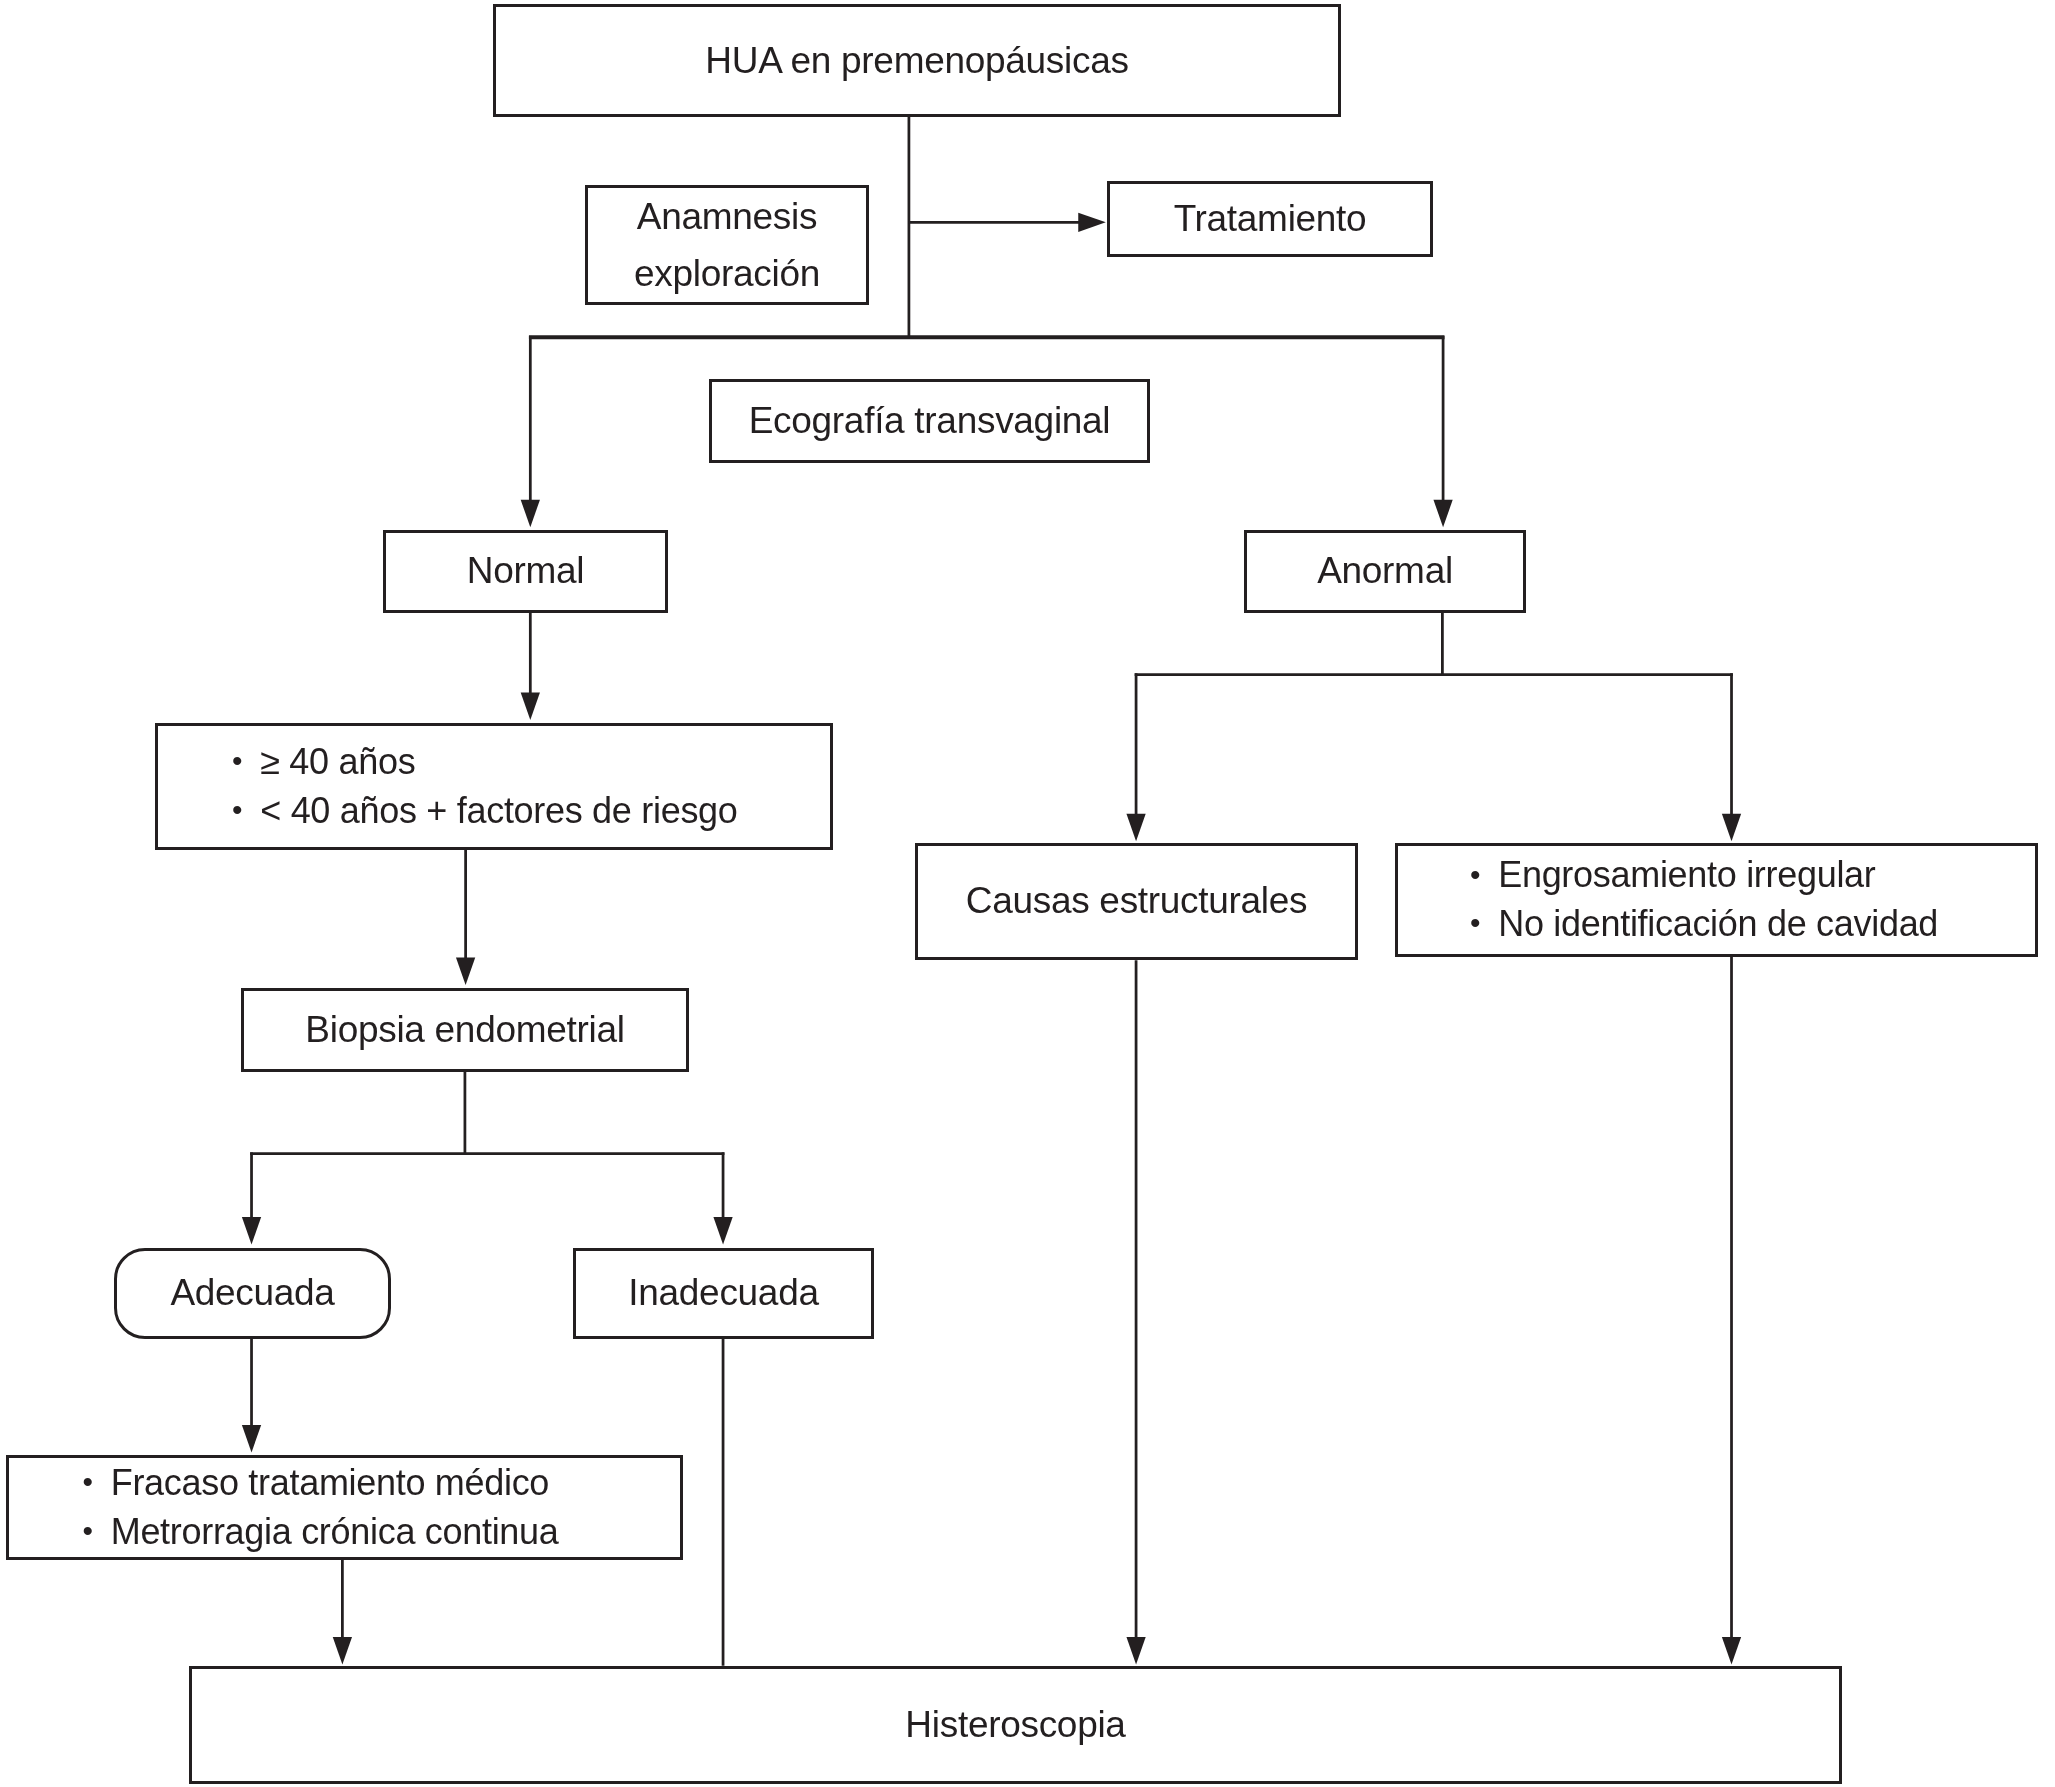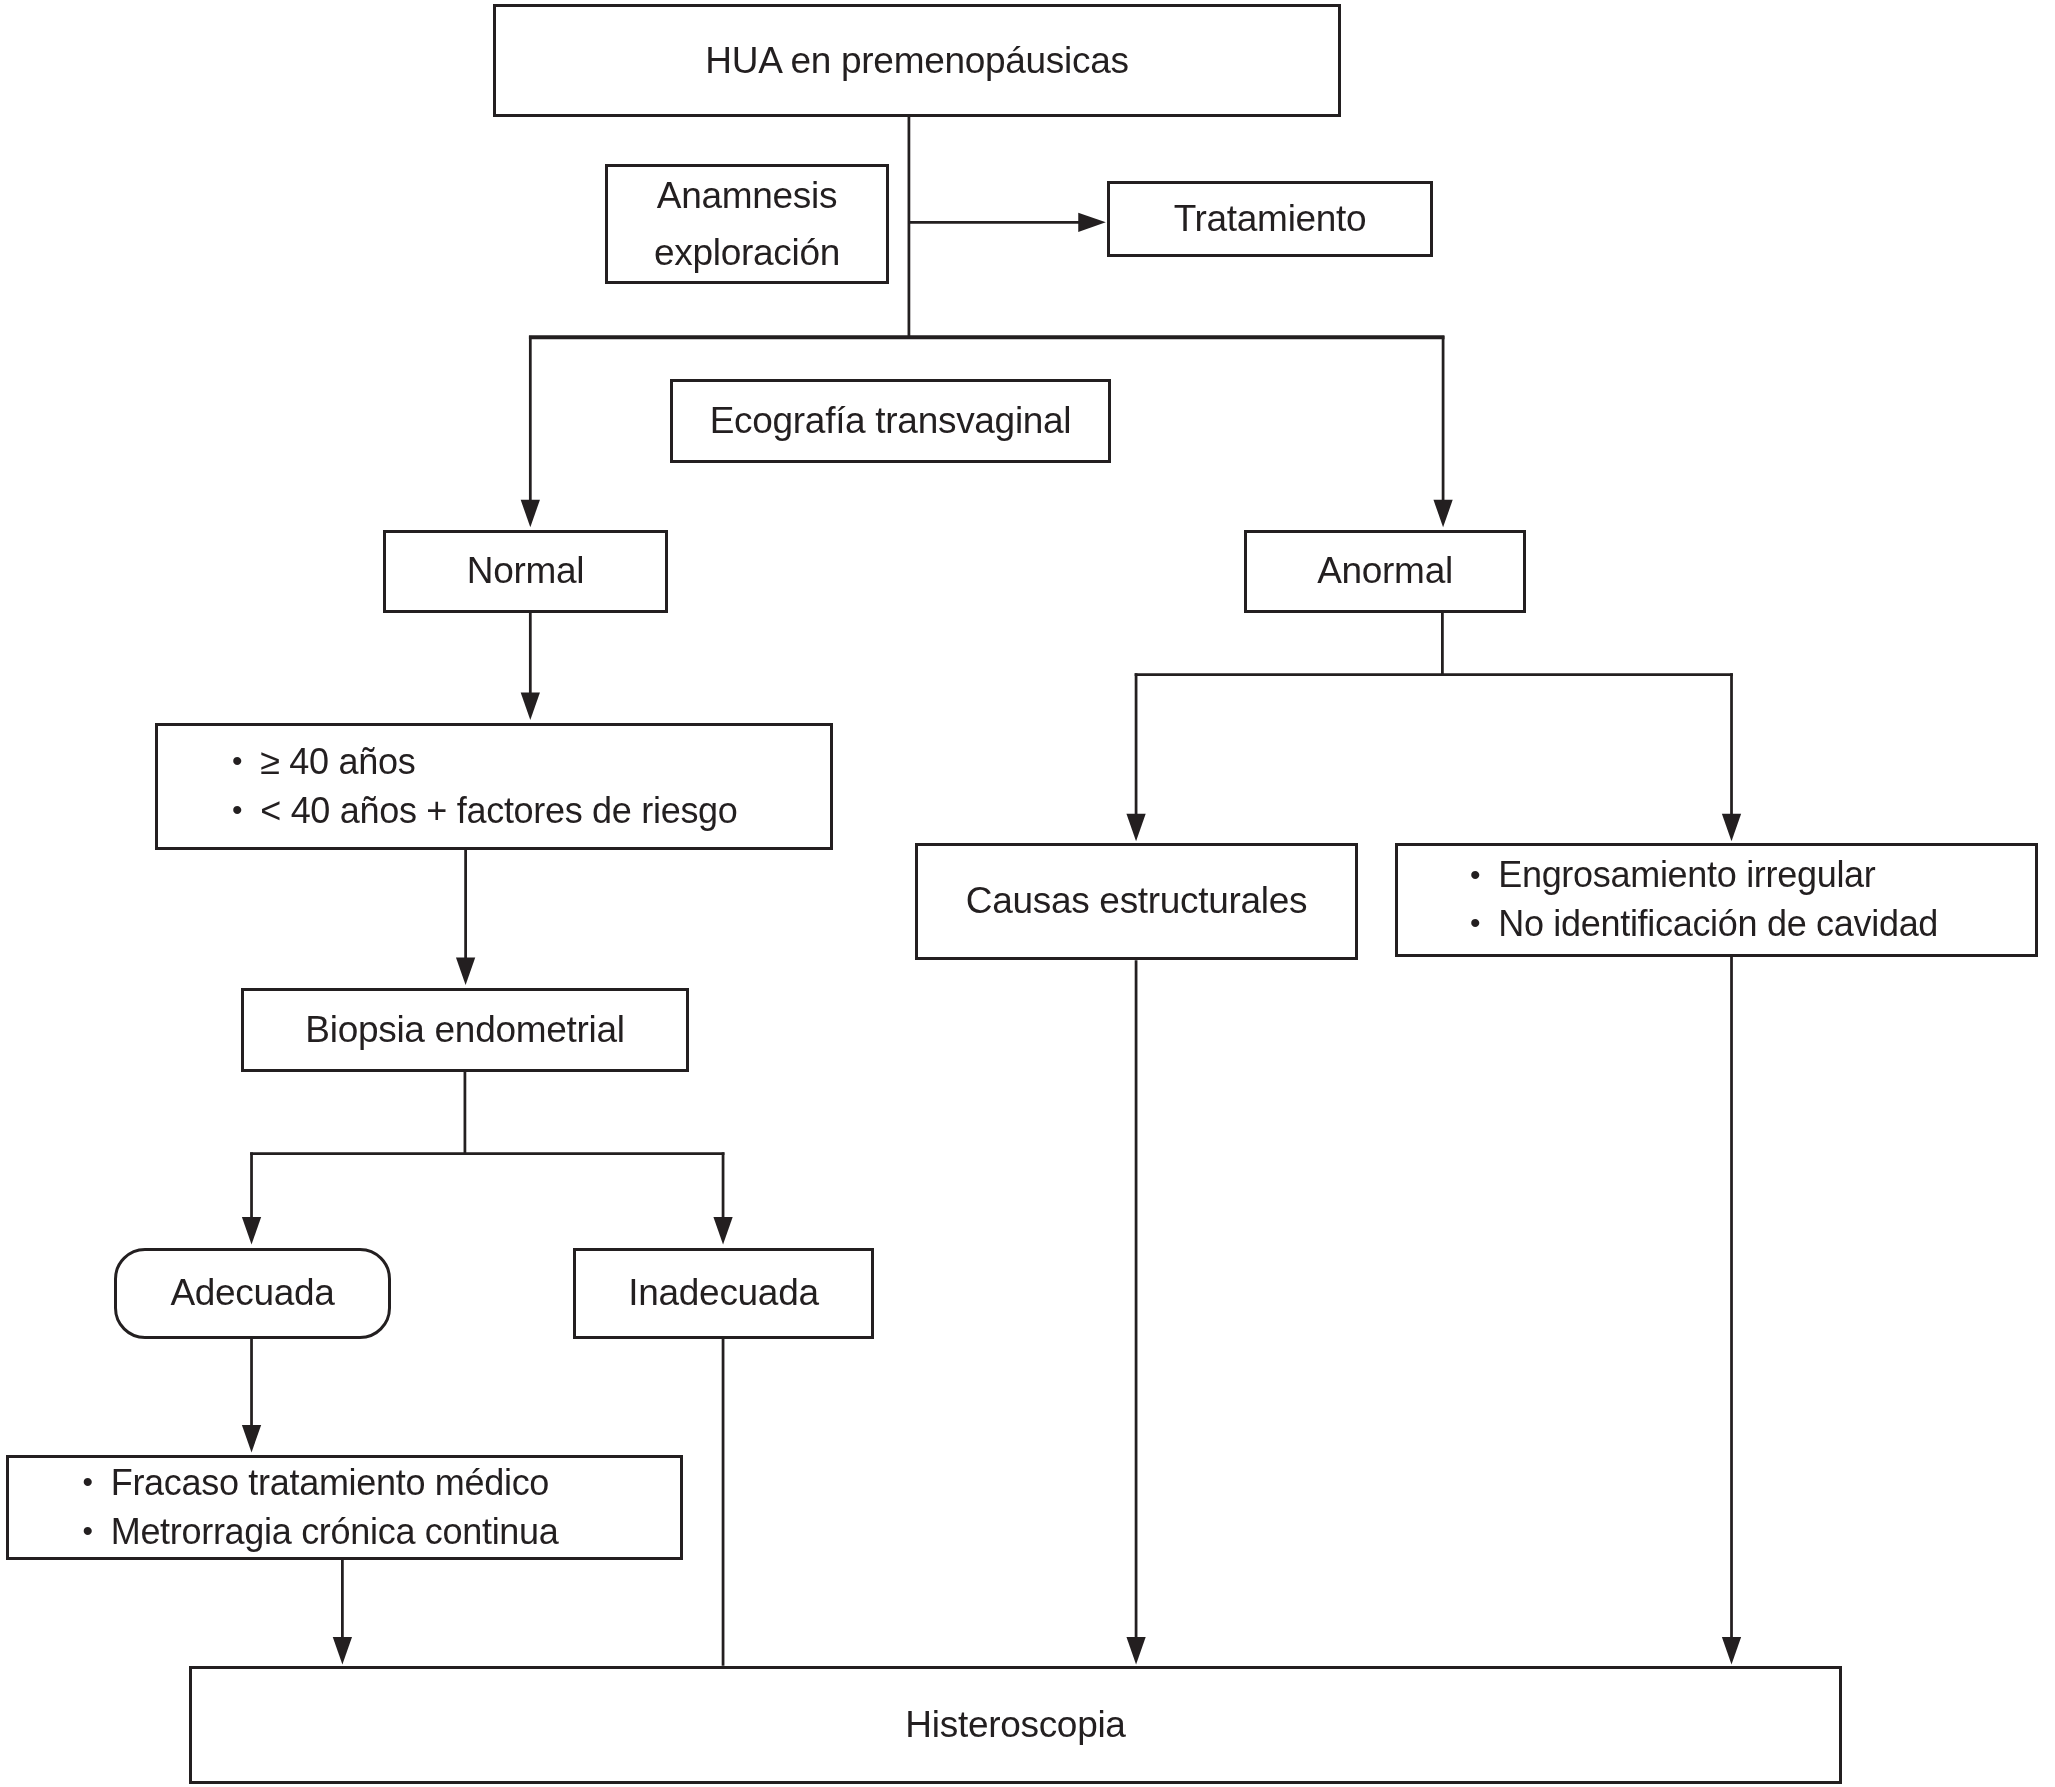--- a/index.html
+++ b/index.html
@@ -38,23 +38,23 @@
     line-height:1.35;
   }
   .bm{
     font-size:30px;
     margin-right:18px;
     position:relative;
     top:-2.8px;
   }
   
   #b-hua          {left:493px;  top:4.1px;    width:848px; height:113px;}
-  #b-anamnesis    {left:585px;  top:164px;  width:284px;  height:120px; line-height:1.55;margin-left:20px;}
+  #b-anamnesis    {left:585px;  top:185px;  width:284px;  height:120px; line-height:1.55;}
   #b-tratamiento  {left:1107px; top:181px;  width:326px;  height:76px;}
-  #b-ecografia    {left:670px; top:379px;  width:441px;  height:84px;}
+  #b-ecografia    {left:709px; top:379px;  width:441px;  height:84px;}
   #b-normal       {left:383px;  top:530px;  width:285px;  height:83px;}
   #b-anormal      {left:1244px; top:530px;  width:282px;  height:83px;}
   #b-riesgo       {left:155px;  top:723px; width:678px;  height:127px; padding-left:74px;}
   #b-biopsia      {left:241px;  top:988px; width:448px;  height:84px;}
   #b-adecuada     {left:114px;  top:1248px; width:277px;  height:91px;border-radius:31px;}
   #b-inadecuada   {left:573px;  top:1248px; width:301px;  height:91px;}
   #b-fracaso      {left:5.5px;    top:1455px; width:677px;  height:105px; padding-left:74px;}
   #b-causas       {left:915px; top:843px; width:443px;  height:117px;}
   #b-engrosamiento{left:1395px; top:843px; width:643px;  height:114px; padding-left:72px;}
   #b-histeroscopia{left:189px;  top:1666px; width:1653px; height:118px;}

